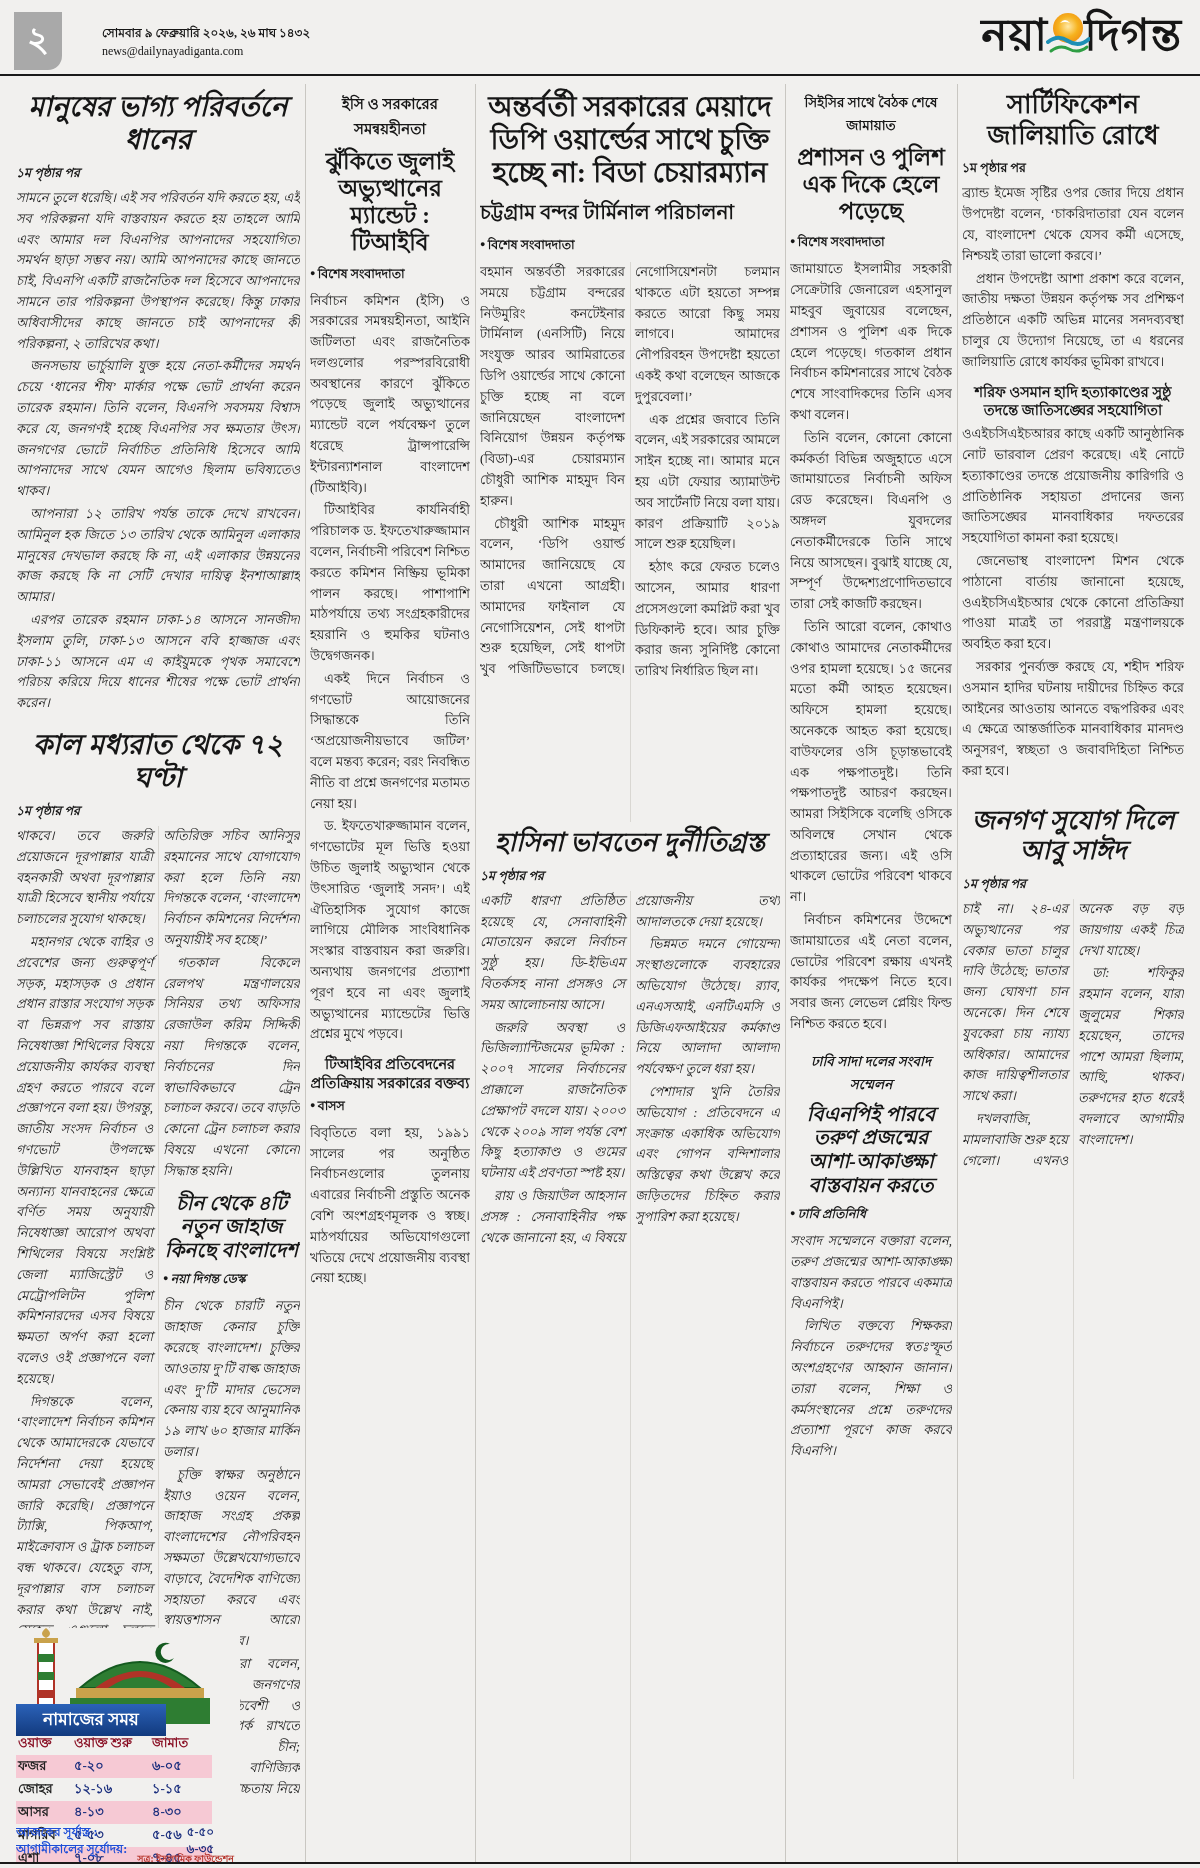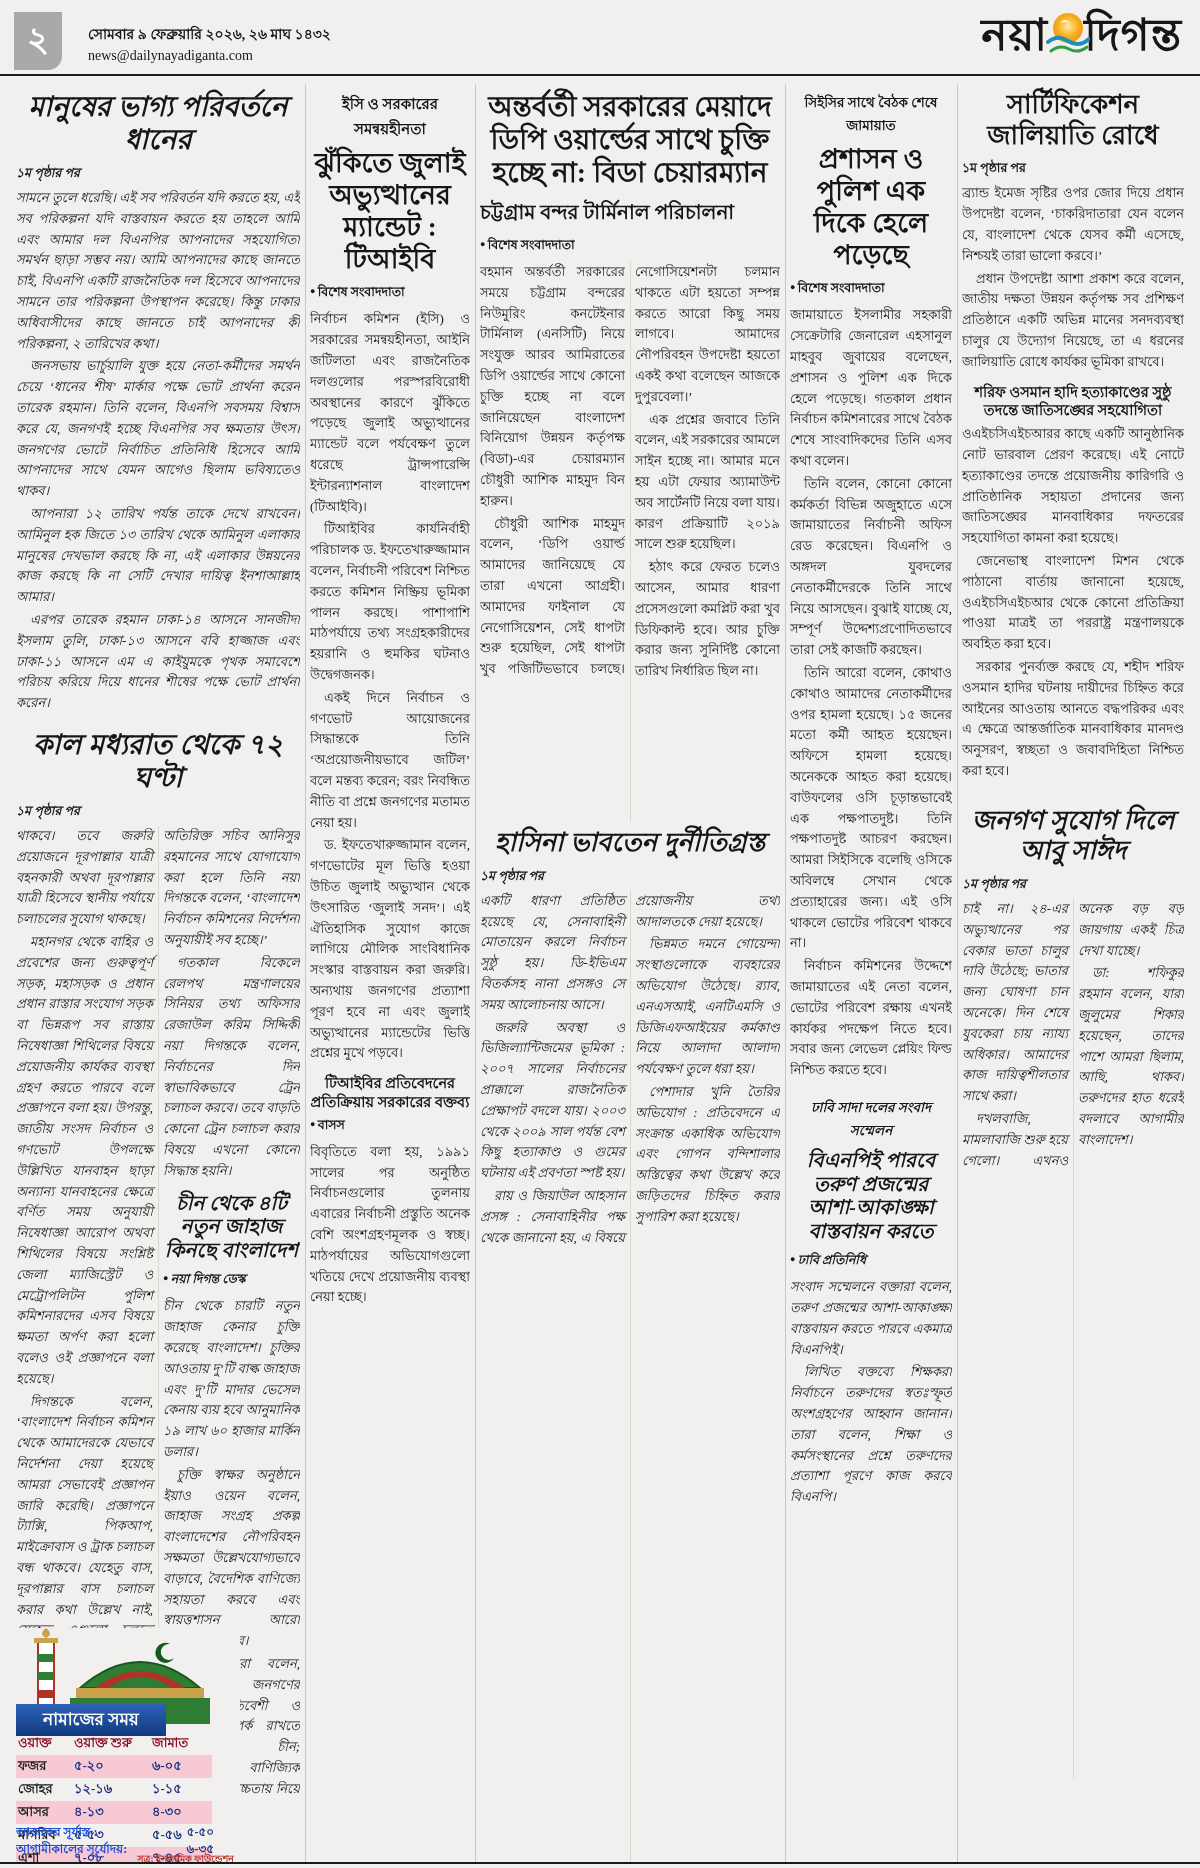--- a/index.html
+++ b/index.html
@@ -2,39 +2,39 @@
 <html><head>
 <meta charset="utf-8">
 <style>
   html,body{margin:0;padding:0;}
   body{width:1200px;height:1868px;background:#f1f0ee;font-family:"Liberation Serif","DejaVu Sans",serif;color:#161616;position:relative;overflow:hidden;}
   .page{position:absolute;inset:0;}
   
   .hdr{position:absolute;left:0;top:0;width:1200px;height:74px;}
   .pagenum{position:absolute;left:14px;top:12px;width:48px;height:58px;background:#a9a9a9;color:#fff;
            display:flex;align-items:center;justify-content:center;font-size:34px;font-weight:bold;border-radius:0 0 14px 0;}
-  .dateblock{position:absolute;left:88px;top:24px;font-size:14px;line-height:1.5;}
+  .dateblock{position:absolute;left:102px;top:24px;font-size:12px;line-height:1.5;}
   .dateblock .d1{font-weight:bold;}
   .masthead{position:absolute;right:18px;top:8px;height:60px;display:flex;align-items:center;font-weight:900;font-size:44px;letter-spacing:1px;}
   .masthead .sun{width:44px;height:52px;margin:0 -6px 0 -2px;position:relative;top:-4px;}
   .toprule{position:absolute;left:0;top:74px;width:1200px;height:2px;background:#1a1a1a;}
   .botrule{position:absolute;left:0;top:1862px;width:1200px;height:2px;background:#1a1a1a;}
   
   .vrule{position:absolute;top:84px;height:1778px;width:1px;background:#c9c7c2;}
   .region{position:absolute;top:84px;overflow:hidden;}
   .rL{left:16px;width:284px;height:1778px;}
   .rM1{left:310px;width:160px;height:1778px;}
   .rM2{left:480px;width:300px;height:1778px;}
   .rM3{left:790px;width:162px;height:1778px;}
   .rR{left:962px;width:222px;height:1778px;}
   
   .hl{font-weight:bold;text-align:center;line-height:1.18;margin:6px 0 8px;}
   .hl1{font-size:28px;}
   .hl2{font-size:26px;}
-  .hl3{font-size:27px;}
+  .hl3{font-size:23px;}
   .hl4{font-size:20px;}
   .kicker{font-weight:bold;text-align:center;font-size:15px;margin:8px 0 0;}
   .subhl{text-align:left;font-size:20px;font-weight:600;margin:0 0 6px;}
   .cont{font-weight:bold;font-size:12.5px;margin:2px 0 4px;}
   .byline{font-weight:bold;font-size:12.5px;margin:2px 0 6px;}
   .byline::before{content:"● ";font-size:9px;vertical-align:2px;}
   .body p{margin:0 0 2px;font-size:13px;line-height:1.6;text-align:justify;text-indent:14px;}
   .body p:first-child{text-indent:0;}
   .col2{column-count:2;column-gap:10px;column-rule:1px solid #d9d7d2;}
   .midhead{font-weight:bold;text-align:center;font-size:14.5px;line-height:1.3;margin:10px 0 4px;}

